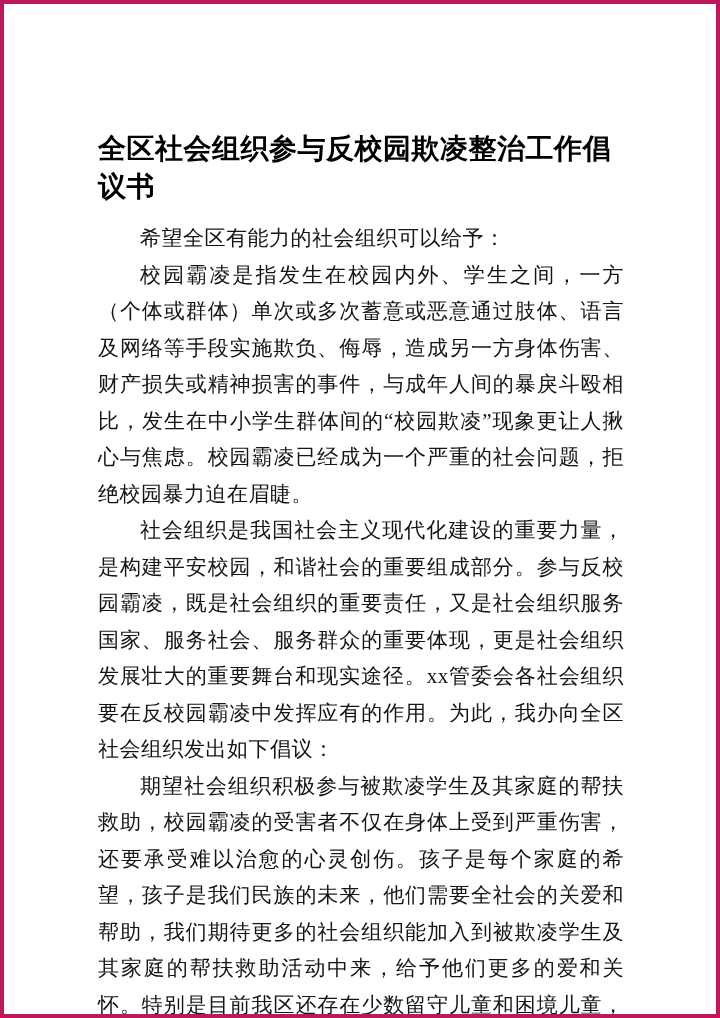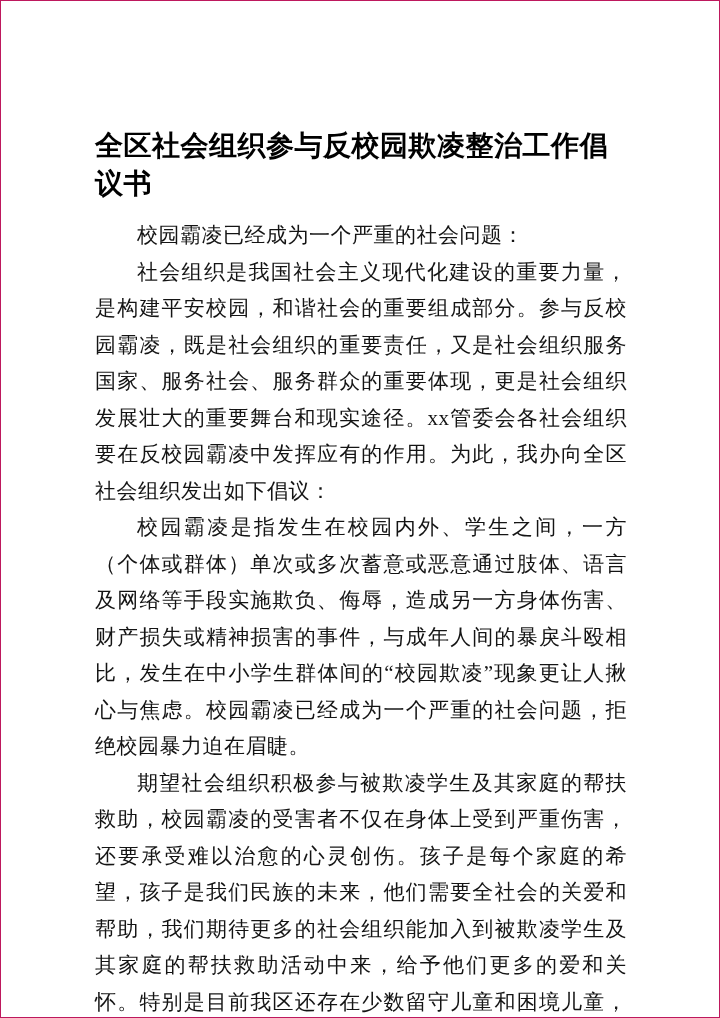--- a/index.html
+++ b/index.html
@@ -5,21 +5,21 @@
   * { margin: 0; padding: 0; box-sizing: border-box; }
   html, body { background: #ffffff; }
   body {
     font-family: "Liberation Serif", "DejaVu Serif", serif;
     width: 720px;
   }
   .page {
     width: 720px;
     height: 1018px;
     background: #ffffff;
-    border: 1px solid #be185d;
+    border: 4px solid #be185d;
     position: relative;
     padding: 126px 92px 0 94px;
     color: #111111;
     overflow: hidden;
   }
   .doc-title {
     font-size: 28px;
     font-weight: bold;
     color: #000000;
     letter-spacing: 0.5px;
@@ -51,23 +51,23 @@
   }
 </style>
 </head>
 <body>
 
 <div class="page">
 
   <h1 class="doc-title">全区社会组织参与反校园欺凌整治工作倡议书</h1>
 
   <div class="doc-body">
-    <p class="salutation">校园霸凌已经成为一个严重的社会问题：</p>
+    <p class="salutation">希望全区有能力的社会组织可以给予：</p>
+
+    <p>校园霸凌是指发生在校园内外、学生之间，一方（个体或群体）单次或多次蓄意或恶意通过肢体、语言及网络等手段实施欺负、侮辱，造成另一方身体伤害、财产损失或精神损害的事件，与成年人间的暴戾斗殴相比，发生在中小学生群体间的“校园欺凌”现象更让人揪心与焦虑。校园霸凌已经成为一个严重的社会问题，拒绝校园暴力迫在眉睫。</p>
 
     <p>社会组织是我国社会主义现代化建设的重要力量，是构建平安校园，和谐社会的重要组成部分。参与反校园霸凌，既是社会组织的重要责任，又是社会组织服务国家、服务社会、服务群众的重要体现，更是社会组织发展壮大的重要舞台和现实途径。xx管委会各社会组织要在反校园霸凌中发挥应有的作用。为此，我办向全区社会组织发出如下倡议：</p>
-
-    <p>校园霸凌是指发生在校园内外、学生之间，一方（个体或群体）单次或多次蓄意或恶意通过肢体、语言及网络等手段实施欺负、侮辱，造成另一方身体伤害、财产损失或精神损害的事件，与成年人间的暴戾斗殴相比，发生在中小学生群体间的“校园欺凌”现象更让人揪心与焦虑。校园霸凌已经成为一个严重的社会问题，拒绝校园暴力迫在眉睫。</p>
 
     <p>期望社会组织积极参与被欺凌学生及其家庭的帮扶救助，校园霸凌的受害者不仅在身体上受到严重伤害，还要承受难以治愈的心灵创伤。孩子是每个家庭的希望，孩子是我们民族的未来，他们需要全社会的关爱和帮助，我们期待更多的社会组织能加入到被欺凌学生及其家庭的帮扶救助活动中来，给予他们更多的爱和关怀。特别是目前我区还存在少数留守儿童和困境儿童，他们更易遭到校园霸凌的伤害，希望全区有能力的社会组织可以给予</p>
   </div>
 
 
 </div>
 
 </body></html>

